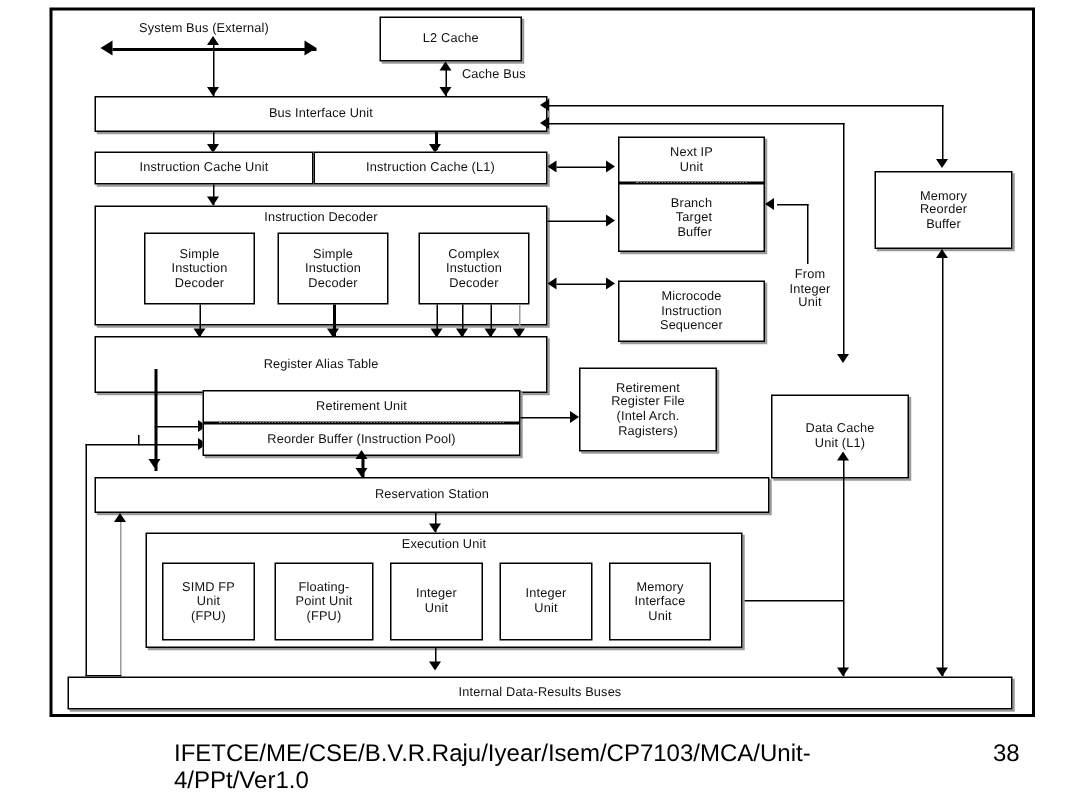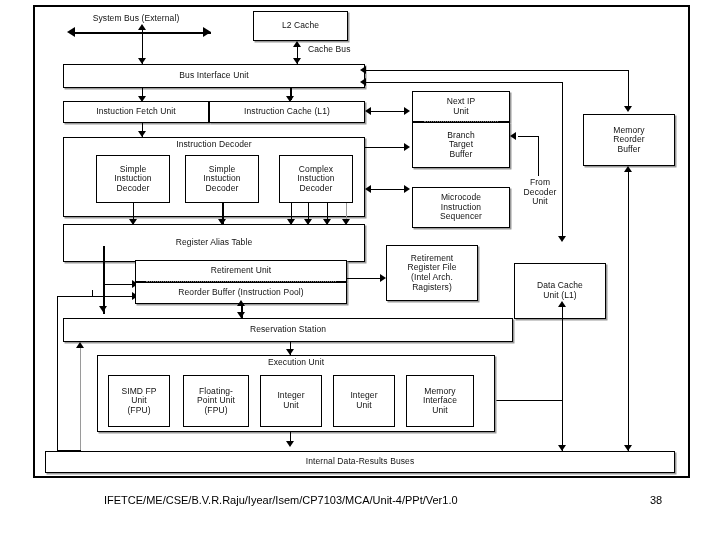--- a/index.html
+++ b/index.html
@@ -71,23 +71,23 @@
   .ar { position: absolute; width: 0; height: 0; }
   .ar.d { border-left: 4px solid transparent; border-right: 4px solid transparent; border-top: 6px solid #000; }
   .ar.u { border-left: 4px solid transparent; border-right: 4px solid transparent; border-bottom: 6px solid #000; }
   .ar.l { border-top: 4px solid transparent; border-bottom: 4px solid transparent; border-right: 6px solid #000; }
   .ar.r { border-top: 4px solid transparent; border-bottom: 4px solid transparent; border-left: 6px solid #000; }
   .ar.big.l { border-top-width: 5px; border-bottom-width: 5px; border-right-width: 8px; }
   .ar.big.r { border-top-width: 5px; border-bottom-width: 5px; border-left-width: 8px; }
   
   #footer {
     position: absolute;
-    left: 0; top: 494px;
+    left: 12px; top: 494px;
     width: 584px; height: 22px;
-    font-size: 11px;
+    font-size: 16px;
     color: #000;
   }
   #footer-path { position: absolute; left: 104px; top: 0; }
   #footer-page { position: absolute; left: 650px; top: 0; }
 </style>
 </head>
 <body>
 
 <div id="slide">
 
@@ -110,21 +110,21 @@
   <div class="lbl" style="left:308px; top:45px; width:70px; text-align:left;">Cache Bus</div>
 
   <div class="box shadow" style="left:63px; top:64px; width:302px; height:24px;">Bus Interface Unit</div>
 
   <div class="v" style="left:142px; top:88px; height:12px;"></div>
   <div class="ar d" style="left:138px; top:96px;"></div>
 
   <div class="v bold" style="left:290px; top:88px; height:12px;"></div>
   <div class="ar d" style="left:286px; top:96px;"></div>
 
-  <div class="box shadow" style="left:63px; top:101px; width:146px; height:22px;">Instuction Fetch Unit</div>
+  <div class="box shadow" style="left:63px; top:101px; width:146px; height:22px;">Instruction Cache Unit</div>
   <div class="box shadow" style="left:209px; top:101px; width:156px; height:22px;">Instruction Cache (L1)</div>
 
   <div class="v" style="left:142px; top:123px; height:14px;"></div>
   <div class="ar d" style="left:138px; top:131px;"></div>
 
   <div class="h" style="left:371px; top:111px; width:36px;"></div>
   <div class="ar l" style="left:365px; top:107px;"></div>
   <div class="ar r" style="left:404px; top:107px;"></div>
 
   <div class="box group shadow" style="left:63px; top:137px; width:302px; height:80px;">
@@ -158,31 +158,31 @@
 
   <div class="h thin" style="left:365px; top:147px; width:42px;"></div>
   <div class="ar r" style="left:404px; top:143px;"></div>
 
   <div class="h" style="left:371px; top:189px; width:36px;"></div>
   <div class="ar l" style="left:365px; top:185px;"></div>
   <div class="ar r" style="left:404px; top:185px;"></div>
 
   <div class="box shadow" style="left:412px; top:91px; width:98px; height:31px; white-space:pre-line;">Next IP
 Unit</div>
-  <div class="box shadow" style="left:412px; top:122px; width:98px; height:46px; white-space:pre-line;">Branch
+  <div class="box shadow" style="left:412px; top:122px; width:98px; height:46px; white-space:pre-line;text-align:right;">Branch
 Target
 Buffer</div>
   <div class="divider" style="left:424px; top:121px; width:74px;"></div>
 
   <div class="box shadow" style="left:412px; top:175px; width:98px; height:41px; white-space:pre-line;margin-top:12px;">Microcode
 Instruction
 Sequencer</div>
 
   <div class="lbl" style="left:514px; top:178px; width:52px;">From
-Decoder
+Integer
 Unit</div>
   <div class="v" style="left:538px; top:136px; height:40px;"></div>
   <div class="h" style="left:518px; top:136px; width:21px;"></div>
   <div class="ar l" style="left:510px; top:132px;"></div>
 
   <div class="box shadow" style="left:583px; top:114px; width:92px; height:52px; white-space:pre-line;">Memory
 Reorder
 Buffer</div>
 
   <div class="h" style="left:366px; top:70px; width:263px;"></div>

